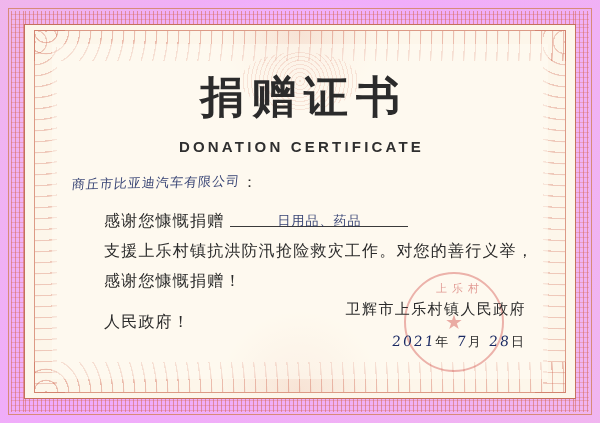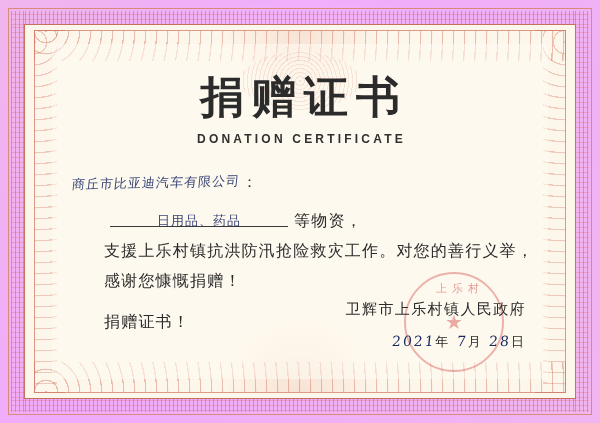--- a/index.html
+++ b/index.html
@@ -137,23 +137,23 @@
   .title-cn {
     font-family: "DejaVu Serif", "Liberation Serif", serif;
     font-size: 44px;
     font-weight: 700;
     letter-spacing: 8px;
     color: #2b2b2b;
     line-height: 1.05;
     text-indent: 8px;
   }
   .title-en {
-    margin-top: 12px;
+    margin-top: 18px;
     font-family: "Liberation Sans", sans-serif;
-    font-size: 12px;
+    font-size: 15px;
     font-weight: 700;
     letter-spacing: 3.2px;
     color: #2f2f2f;
     text-indent: 3px;
   }
 
   
   .body-block {
     position: absolute;
     left: 72px;
@@ -330,29 +330,29 @@
   </div>
 
   <div class="body-block">
 
     <div class="recipient-row">
       <span class="handwriting recipient-name">商丘市比亚迪汽车有限公司</span>
       <span class="recipient-colon">：</span>
     </div>
 
     <div class="line-1">
+      <span>感谢您慷慨捐赠</span>
       <span class="fill-blank">
         <span class="handwriting">日用品、药品</span>
       </span>
-      <span>等物资，</span>
     </div>
 
     <div class="line-2">支援上乐村镇抗洪防汛抢险救灾工作。对您的善行义举，</div>
     <div class="line-3">感谢您慷慨捐赠！</div>
-    <div class="line-4">捐赠证书！</div>
+    <div class="line-4">人民政府！</div>
   </div>
 
   <div class="seal">
     <div class="seal-text-top">上乐村</div>
     <div class="seal-star">★</div>
   </div>
 
   <div class="sign-block">
     <div class="issuer">卫辉市上乐村镇人民政府</div>
     <div class="date-row">

